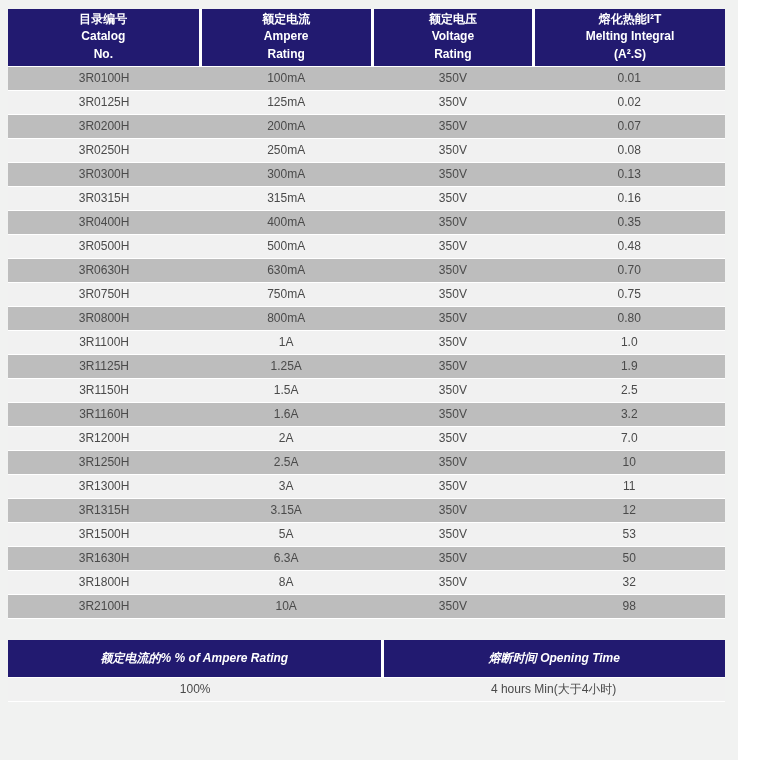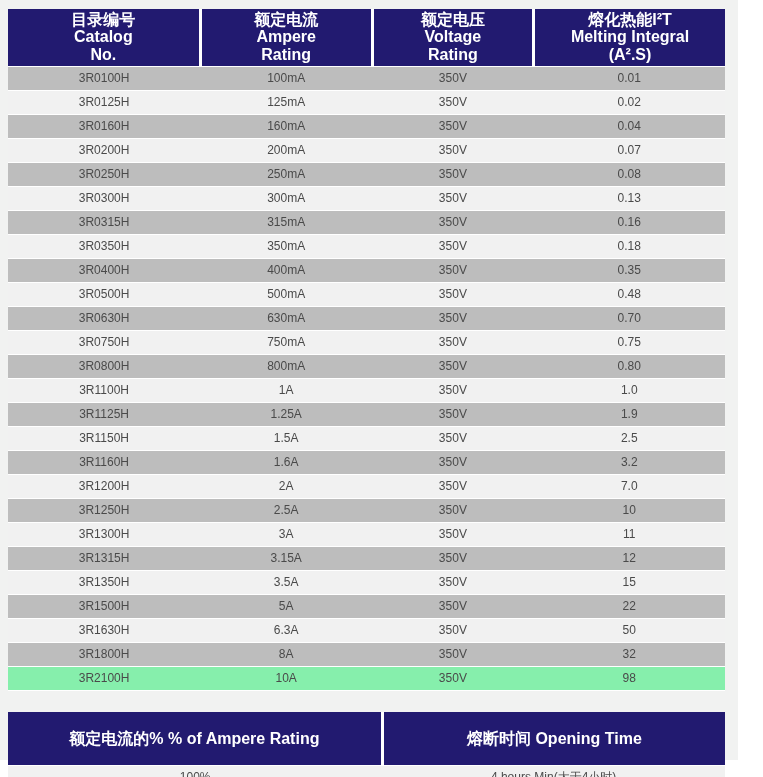--- a/index.html
+++ b/index.html
@@ -30,21 +30,21 @@
   }
   table {
     border-collapse: collapse;
     table-layout: fixed;
     width: 717px;
   }
   th {
     background: #221A70;
     color: #ffffff;
     font-weight: bold;
-    font-size: 16px;
+    font-size: 12px;
     text-align: center;
     vertical-align: middle;
     padding: 2px 0 3px 0;
     border-bottom: 1px solid #ffffff;
   }
   th .hline {
     line-height: 17.4px;
     white-space: nowrap;
   }
   th + th {
@@ -63,23 +63,24 @@
   }
   #main-body tr:nth-child(odd)  { background: #BDBDBD; }
   #main-body tr:nth-child(even) { background: #F1F1F1; }
   
   #main-body tr:nth-child(26)   { background: #86efac; }
 
   .opening-table {
     margin-top: 21px;
   }
   .opening-table th {
-    padding: 16px;
+    padding: 8px;
     height: 21px;
     line-height: 21px;
+    font-style: italic;
   }
   #open-body tr:nth-child(1) { background: #F1F1F1; }
   #open-body tr:nth-child(2) { background: #BDBDBD; }
 </style>
 </head>
 <body>
 
 <div class="page">
   <div class="panel"></div>
 
@@ -123,26 +124,20 @@
             <td>350V</td>
             <td>0.01</td>
           </tr>
           <tr>
             <td>3R0125H</td>
             <td>125mA</td>
             <td>350V</td>
             <td>0.02</td>
           </tr>
           <tr>
-            <td>3R0160H</td>
-            <td>160mA</td>
-            <td>350V</td>
-            <td>0.04</td>
-          </tr>
-          <tr>
             <td>3R0200H</td>
             <td>200mA</td>
             <td>350V</td>
             <td>0.07</td>
           </tr>
           <tr>
             <td>3R0250H</td>
             <td>250mA</td>
             <td>350V</td>
             <td>0.08</td>
@@ -153,26 +148,20 @@
             <td>350V</td>
             <td>0.13</td>
           </tr>
           <tr>
             <td>3R0315H</td>
             <td>315mA</td>
             <td>350V</td>
             <td>0.16</td>
           </tr>
           <tr>
-            <td>3R0350H</td>
-            <td>350mA</td>
-            <td>350V</td>
-            <td>0.18</td>
-          </tr>
-          <tr>
             <td>3R0400H</td>
             <td>400mA</td>
             <td>350V</td>
             <td>0.35</td>
           </tr>
           <tr>
             <td>3R0500H</td>
             <td>500mA</td>
             <td>350V</td>
             <td>0.48</td>
@@ -237,30 +226,24 @@
             <td>350V</td>
             <td>11</td>
           </tr>
           <tr>
             <td>3R1315H</td>
             <td>3.15A</td>
             <td>350V</td>
             <td>12</td>
           </tr>
           <tr>
-            <td>3R1350H</td>
-            <td>3.5A</td>
-            <td>350V</td>
-            <td>15</td>
-          </tr>
-          <tr>
             <td>3R1500H</td>
             <td>5A</td>
             <td>350V</td>
-            <td>22</td>
+            <td>53</td>
           </tr>
           <tr>
             <td>3R1630H</td>
             <td>6.3A</td>
             <td>350V</td>
             <td>50</td>
           </tr>
           <tr>
             <td>3R1800H</td>
             <td>8A</td>

